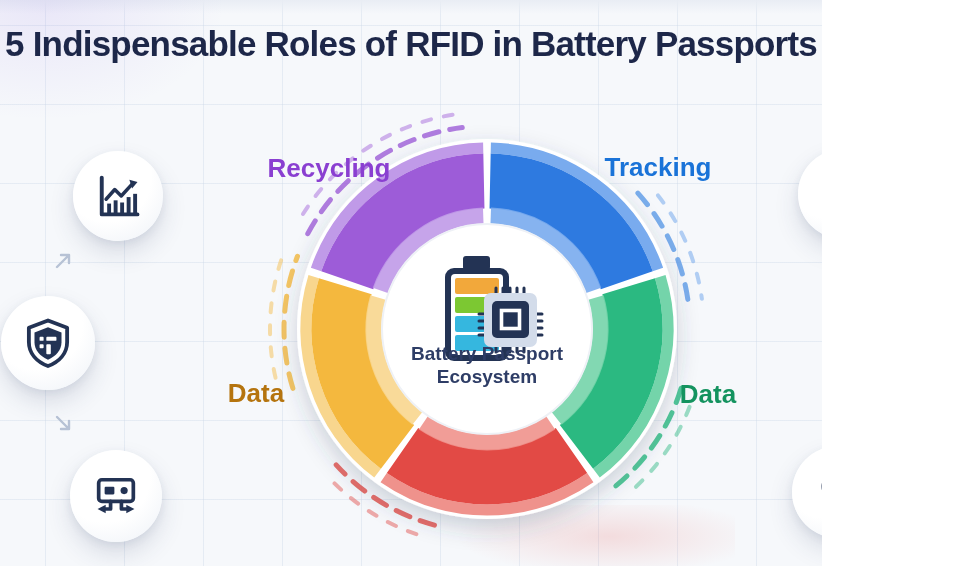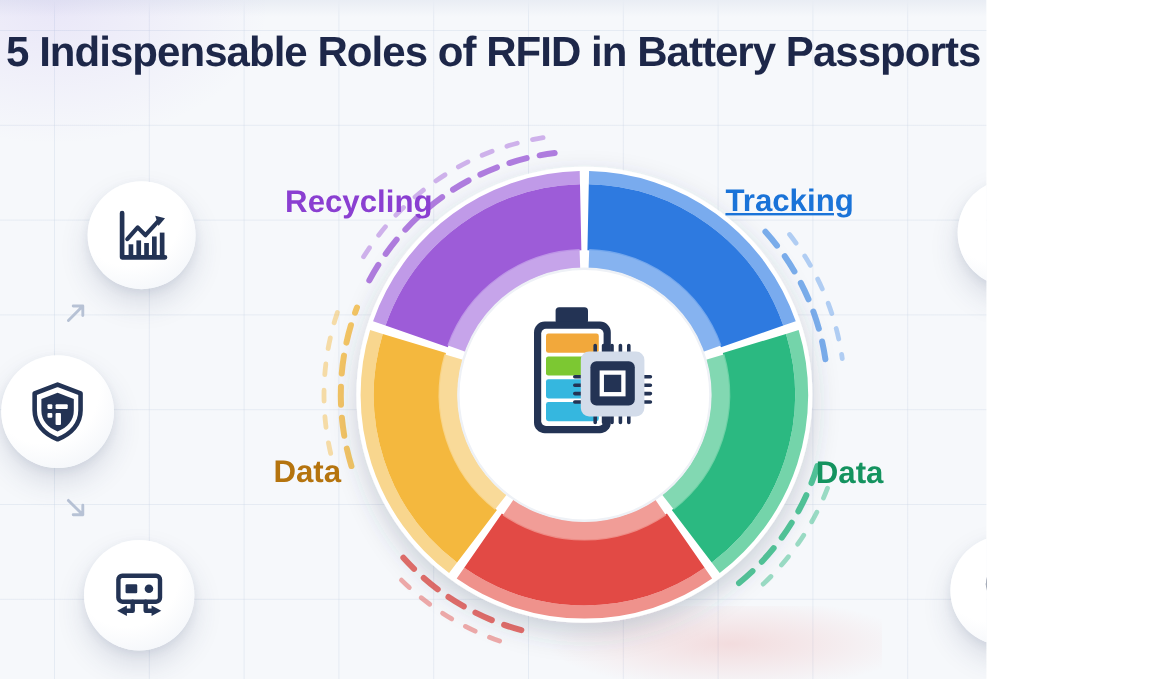--- a/index.html
+++ b/index.html
@@ -25,21 +25,21 @@
     font-size:35px;font-weight:800;letter-spacing:-0.8px;color:var(--c-title,#1d2749);white-space:nowrap;
   }
   .page-subtitle{
     position:absolute;left:0;top:80px;width:100%;text-align:center;
     font-size:21px;font-weight:600;letter-spacing:-0.2px;color:var(--c-subtitle,#2e3d66);
   }
 
   #donut-svg{position:absolute;left:0;top:0;width:958px;height:566px;z-index:1;}
 
   .seg-label{position:absolute;transform:translate(-50%,-50%);font-weight:700;z-index:3;white-space:nowrap;}
-  .seg-label.recycling{left:299px;top:168px;font-size:26px;}
+  .seg-label.recycling{left:329px;top:168px;font-size:26px;}
   .seg-label.tracking{left:658px;top:167px;font-size:26px;}
   .seg-label.data-right{left:708px;top:394px;font-size:26px;}
   .seg-label.data-left{left:256px;top:393px;font-size:26px;}
   .seg-label.anti{left:504px;top:550px;font-size:28px;}
 
   .center-wrap{position:absolute;left:382px;top:224px;width:210px;height:210px;z-index:2;}
   .battery-svg{position:absolute;left:46px;top:28px;}
   .center-label{position:absolute;left:0;top:118px;width:210px;text-align:center;
     font-size:19px;line-height:23px;font-weight:600;color:var(--c-subtitle,#2c3a5f);}
 
@@ -94,21 +94,21 @@
       <path d="M 377.57 473.17 A 181 181 0 0 1 313.73 276.69" stroke="#f8d68e" stroke-width="11" fill="none"></path>
       <path d="M 397.52 446.89 A 148 148 0 0 1 345.32 286.22" stroke="#f4b83e" stroke-width="55" fill="none"></path>
       <path d="M 417.28 418.56 A 113.5 113.5 0 0 1 377.95 297.52" stroke="#f8d68e" stroke-width="16" fill="none" opacity="0.9"></path>
       <path d="M 316.07 269.48 A 181 181 0 0 1 483.21 148.04" stroke="#c09ae8" stroke-width="11" fill="none"></path>
       <path d="M 347.23 280.33 A 148 148 0 0 1 483.90 181.03" stroke="#9d5cd8" stroke-width="55" fill="none"></path>
       <path d="M 380.28 290.37 A 113.5 113.5 0 0 1 483.24 215.56" stroke="#c09ae8" stroke-width="16" fill="none" opacity="0.9"></path>
       <circle cx="487" cy="329" r="105" fill="#ffffff" stroke="#eef1f6" stroke-width="2"></circle>
     </svg>
 
   <div class="seg-label recycling" style="color: rgb(138, 63, 209);">Recycling</div>
-  <div class="seg-label tracking" style="color: rgb(26, 115, 216); text-decoration: underline;">Tracking</div>
+  <div class="seg-label tracking" style="color: rgb(26, 115, 216);">Tracking</div>
   <div class="seg-label data-right" style="color: rgb(20, 147, 95);">Data</div>
   <div class="seg-label data-left" style="color: rgb(181, 116, 14);">Data</div>
 
   <div class="center-wrap">
     <svg class="battery-svg" width="118" height="118" viewBox="0 0 118 118">
       <rect x="35" y="4" width="27" height="14" rx="3" class="glyph-fill"></rect>
       <rect x="17" y="16" width="64" height="93" rx="9" class="glyph-fill"></rect>
       <rect x="23" y="22" width="52" height="81" rx="4" fill="#ffffff"></rect>
       <rect x="27" y="26" width="44" height="16" rx="2" style="fill: rgb(242, 168, 59);"></rect>
       <rect x="27" y="45" width="44" height="16" rx="2" style="fill: rgb(124, 200, 50);"></rect>
@@ -117,20 +117,24 @@
       <g class="glyph-stroke" stroke-width="3">
         <path d="M68 36 V45 M75 36 V45 M82 36 V45 M89 36 V45 M96 36 V45"></path>
         <path d="M68 91 V100 M75 91 V100 M82 91 V100 M89 91 V100 M96 91 V100"></path>
         <path d="M51 62 H60 M51 69 H60 M51 76 H60 M51 83 H60"></path>
         <path d="M105 62 H114 M105 69 H114 M105 76 H114 M105 83 H114"></path>
       </g>
       <rect x="56" y="41" width="53" height="54" rx="7" style="fill: rgb(211, 220, 234);"></rect>
       <rect x="64" y="49" width="37" height="37" rx="5" class="glyph-fill"></rect>
       <rect x="73.5" y="58.5" width="18" height="18" fill="none" stroke="#ffffff" stroke-width="3.6"></rect>
     </svg>
+    <div class="center-label">
+      <span style="display:block">Battery Passport</span>
+      <span style="display:block">Ecosystem</span>
+    </div>
   </div>
 
   <div class="icon-bubble" style="left:73px;top:151px;width:90px;height:90px;">
     <svg width="52" height="52" viewBox="0 0 48 48">
       <path d="M9 7 V41 H42" class="glyph-stroke" stroke-width="3.6"></path>
       <g class="glyph-fill">
         <rect x="14" y="31" width="3.6" height="10"></rect>
         <rect x="20" y="28" width="3.6" height="13"></rect>
         <rect x="26" y="30" width="3.6" height="11"></rect>
         <rect x="32" y="25" width="3.6" height="16"></rect>

